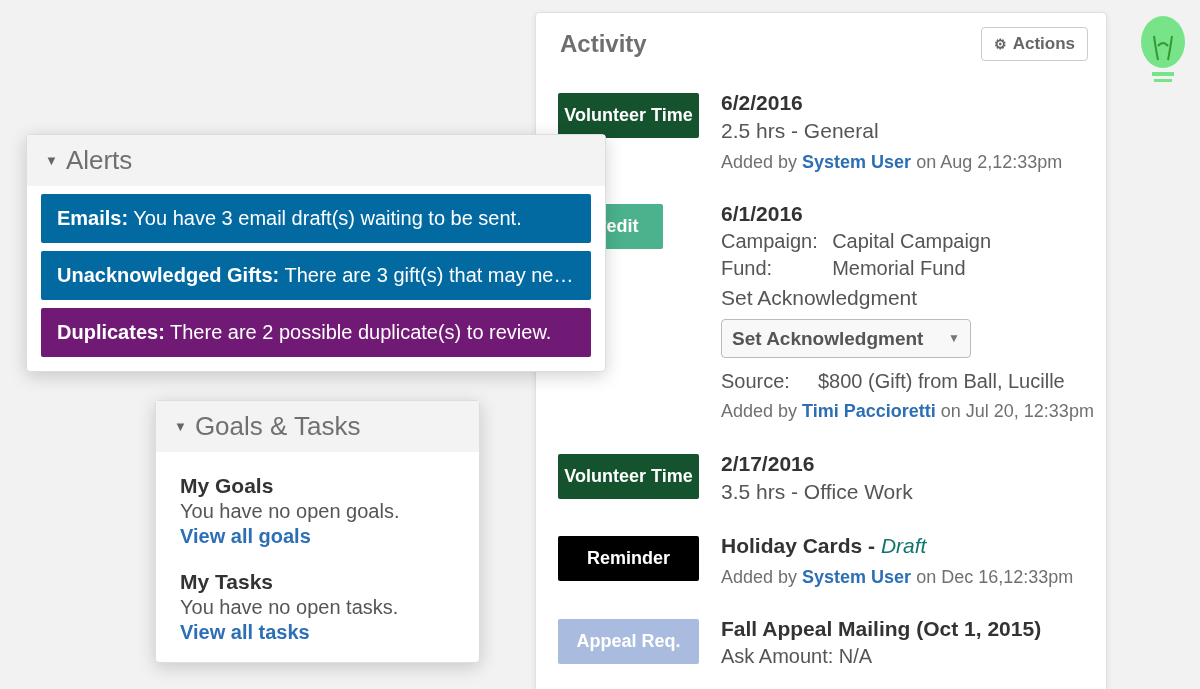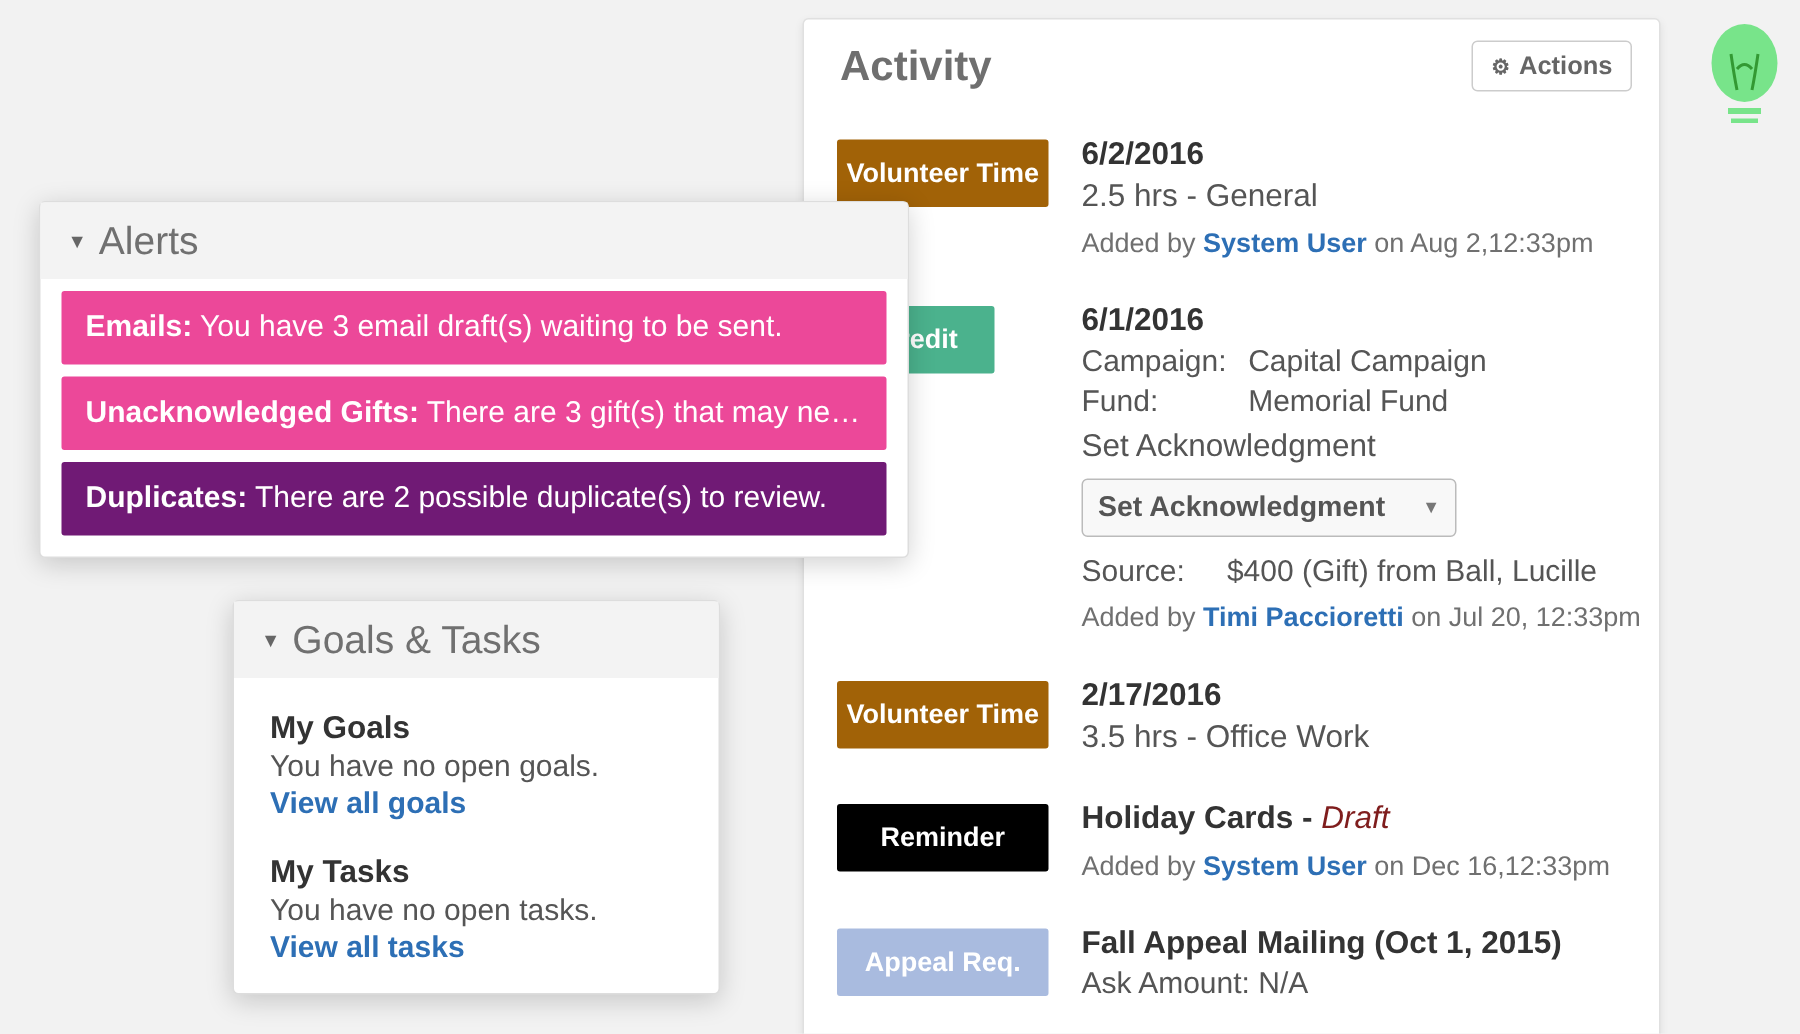--- a/index.html
+++ b/index.html
@@ -24,21 +24,21 @@
     border-radius: 4px;
     box-shadow: 0 2px 6px rgba(0,0,0,.08);
   }
   .activity-header {
     display: flex;
     align-items: center;
     justify-content: space-between;
     padding: 14px 18px 10px 24px;
   }
   .activity-title {
-    font-size: 28px;
+    font-size: 24px;
     font-weight: 600;
     color: #6f6f6f;
   }
   .actions-btn {
     background: #fff;
     border: 1px solid #ccc;
     border-radius: 4px;
     padding: 6px 12px;
     font-size: 17px;
     font-weight: 600;
@@ -64,30 +64,30 @@
     max-width: 141px;
     text-align: center;
     color: #fff;
     font-weight: 600;
     font-size: 18px;
     border-radius: 2px;
     padding: 12px 6px;
     margin-top: 4px;
     align-self: flex-start;
   }
-  .tag.volunteer { background: #a16207; }
+  .tag.volunteer { background: #14532d; }
   .tag.softcredit { background: #4bb28d; position:relative; left:-100px; min-width:205px; max-width:205px; padding-left:70px;}
   .tag.reminder { background: #000000; }
   .tag.appeal { background: #a9bbdf; }
 
   .entry { flex: 1; font-size: 20px; color: #555; line-height: 1.35; }
   .entry .date { font-weight: 700; color: #333; font-size: 21px; }
   .entry .title { font-size: 21px; color: #555; }
   .entry .title b { font-weight: 700; color: #333; }
-  .entry .title i { font-style: italic; color: #7f1d1d; }
+  .entry .title i { font-style: italic; color: #0f766e; }
   .meta { font-size: 18px; color: #707070; margin-top: 4px; }
   .meta .link { color: #2d6fb5; font-weight: 600; }
   .kv-row { display:flex; }
   .kv-key { min-width: 100px; }
   .set-ack { font-size: 21px; color:#555; margin-top:2px; }
   .ack-select {
     margin-top: 6px;
     margin-bottom: 10px;
     border: 1px solid #bbb;
     border-radius: 4px;
@@ -133,21 +133,21 @@
     padding: 13px 16px;
     color: #fff;
     font-size: 20px;
     border-radius: 2px;
     white-space: nowrap;
     overflow: hidden;
     text-overflow: ellipsis;
     cursor:pointer;
   }
   .alert b { font-weight: 700; }
-  .alert.blue { background: #ec4899; }
+  .alert.blue { background: #0369a1; }
   .alert.red  { background: #701a75; }
 
   
   .goals-panel {
     position: absolute;
     left: 155px;
     top: 400px;
     width: 325px;
     background: #fff;
     border: 1px solid #ddd;
@@ -206,21 +206,21 @@
         <div class="date">6/1/2016</div>
         <div class="kv-row"><span class="kv-key">Campaign:</span>&nbsp;&nbsp;<span>Capital Campaign</span></div>
         <div class="kv-row"><span class="kv-key">Fund:</span>&nbsp;&nbsp;<span>Memorial Fund</span></div>
         <div class="set-ack">Set Acknowledgment</div>
         <div class="ack-select">
           <span>Set Acknowledgment</span>
           <span class="tri-down">▼</span>
         </div>
         <div class="source-line">
           <span>Source:</span>
-          <span>$400 (Gift) from Ball, Lucille</span>
+          <span>$800 (Gift) from Ball, Lucille</span>
         </div>
         <div class="meta">
           <span>Added by </span><span class="link">Timi Paccioretti</span><span> on Jul 20, 12:33pm</span>
         </div>
       </div>
     </div>
 
     <div class="activity-row">
       <div class="tag volunteer">Volunteer Time</div>
       <div class="entry">

